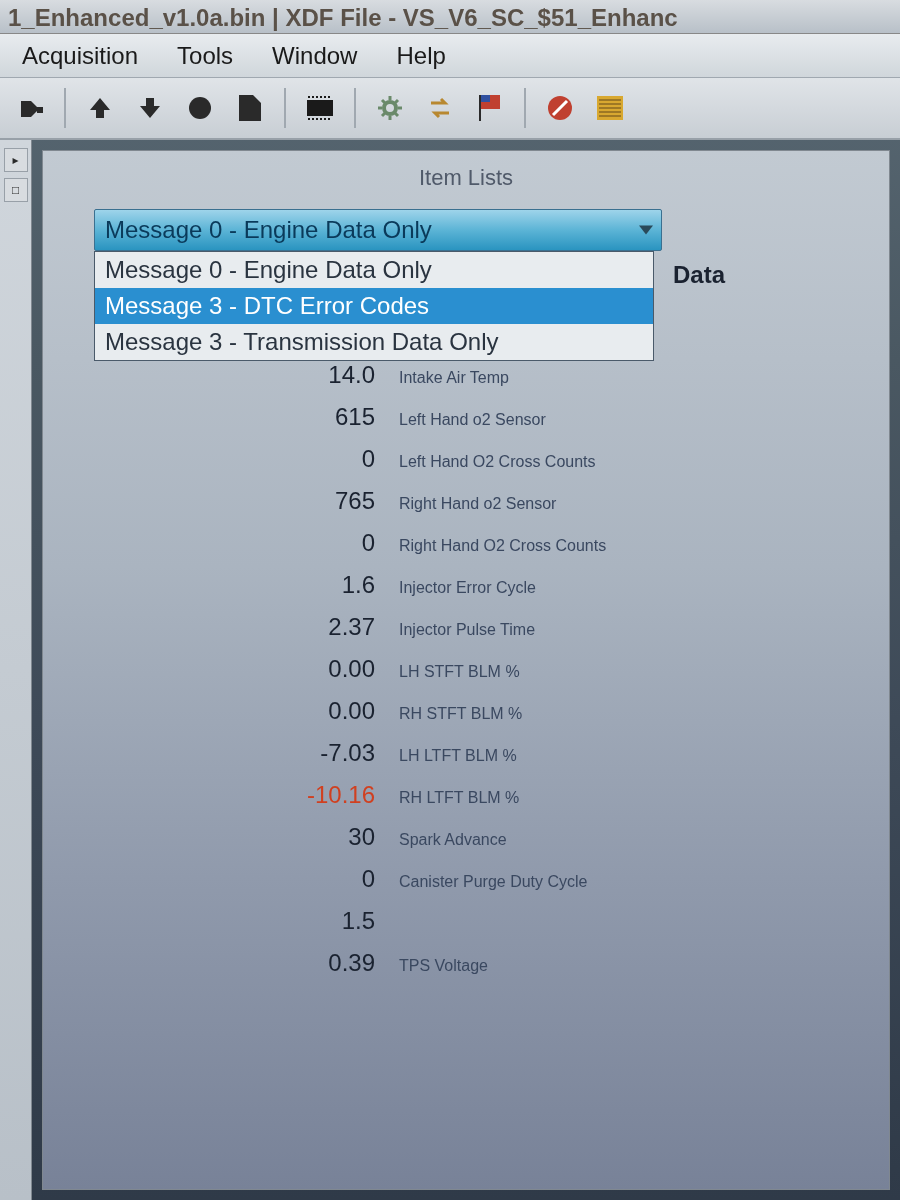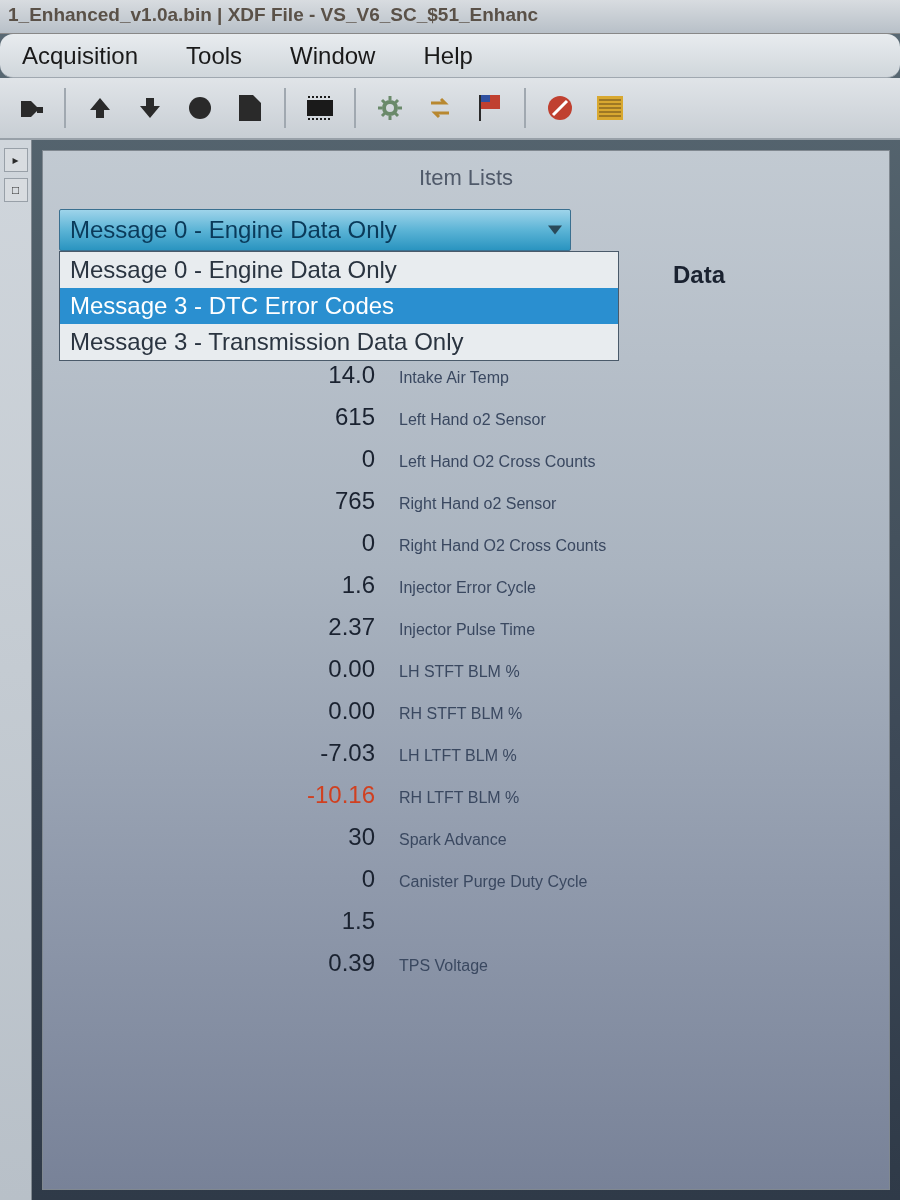--- a/index.html
+++ b/index.html
@@ -8,37 +8,36 @@
       background: linear-gradient(180deg, #5a6a75 0%, #4a5862 30%, #3e4a58 60%, #2f3a48 100%);
       width: 900px;
       height: 1200px;
       overflow: hidden;
       color: #2a2a2a;
       font-size: 18px;
     }
     .title-bar {
       background: linear-gradient(180deg, #d8dce0 0%, #b8c0c8 100%);
       padding: 4px 8px;
-      font-size: 19px;
+      font-size: 24px;
       font-weight: bold;
       color: #5a5148;
       border-bottom: 1px solid #888;
       height: 34px;
       white-space: nowrap;
       overflow: hidden;
     }
     .menu-bar {
       background: linear-gradient(180deg, #e8ecef 0%, #d0d6db 100%);
       border-bottom: 1px solid #a0a8b0;
       padding: 2px 8px;
       display: flex;
-      gap: 20px;
+      gap: 11px;
       height: 44px;
       align-items: center;
-      border-radius: 13px;
     }
     .menu-item {
       padding: 4px 14px;
       font-size: 24px;
       color: #1a1a1a;
       cursor: pointer;
     }
     .toolbar {
       background: linear-gradient(180deg, #e0e4e8 0%, #c8ced4 100%);
       border-bottom: 2px solid #98a0a8;
@@ -87,22 +86,23 @@
       position: relative;
     }
     .panel-title {
       font-size: 22px;
       color: #505a6a;
       margin-bottom: 18px;
       text-align: center;
     }
     .combo {
       position: relative;
-      width: 512px;
+      width: 568px;
       margin-bottom: 6px;
+      margin-left: 35px;
     }
     .combo-box {
       background: linear-gradient(180deg, #9ed4ea 0%, #5cb4d6 50%, #2a94c0 100%);
       border: 1px solid #3a7090;
       border-radius: 2px;
       padding: 6px 34px 6px 10px;
       font-size: 24px;
       color: #0a3a5a;
       cursor: pointer;
       position: relative;

